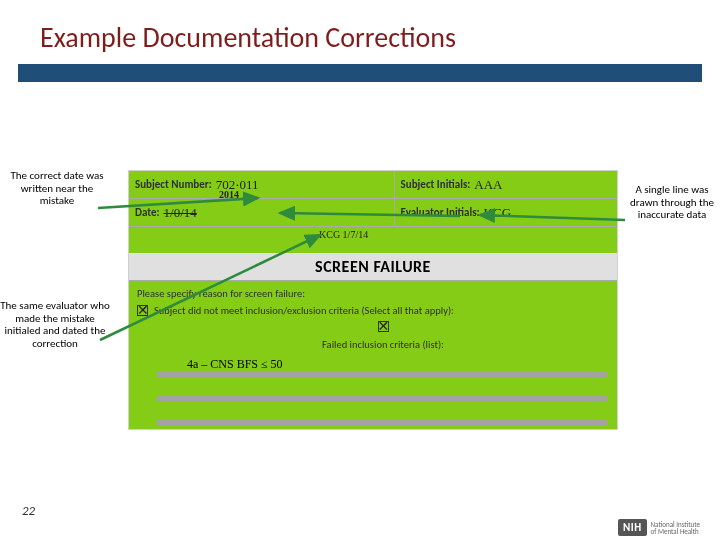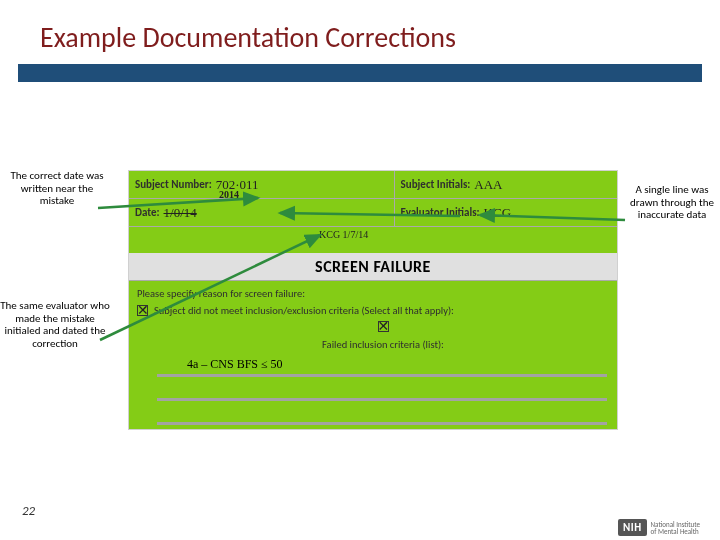--- a/index.html
+++ b/index.html
@@ -136,21 +136,21 @@
   .cb.checked::after {
     content: "✕";
     position: absolute;
     top: -4px;
     left: -1px;
     font-family: 'Comic Sans MS', cursive;
     font-size: 14px;
     color: #222;
   }
   .writeline {
-    border-bottom: 3px solid #a3a3a3;
+    border-bottom: 5px solid #a3a3a3;
     height: 20px;
     margin: 4px 10px 0 28px;
     font-family: 'Comic Sans MS', cursive;
     font-size: 12px;
     padding-left: 30px;
   }
   svg.arrows {
     position: absolute;
     top: 0;
     left: 0;

